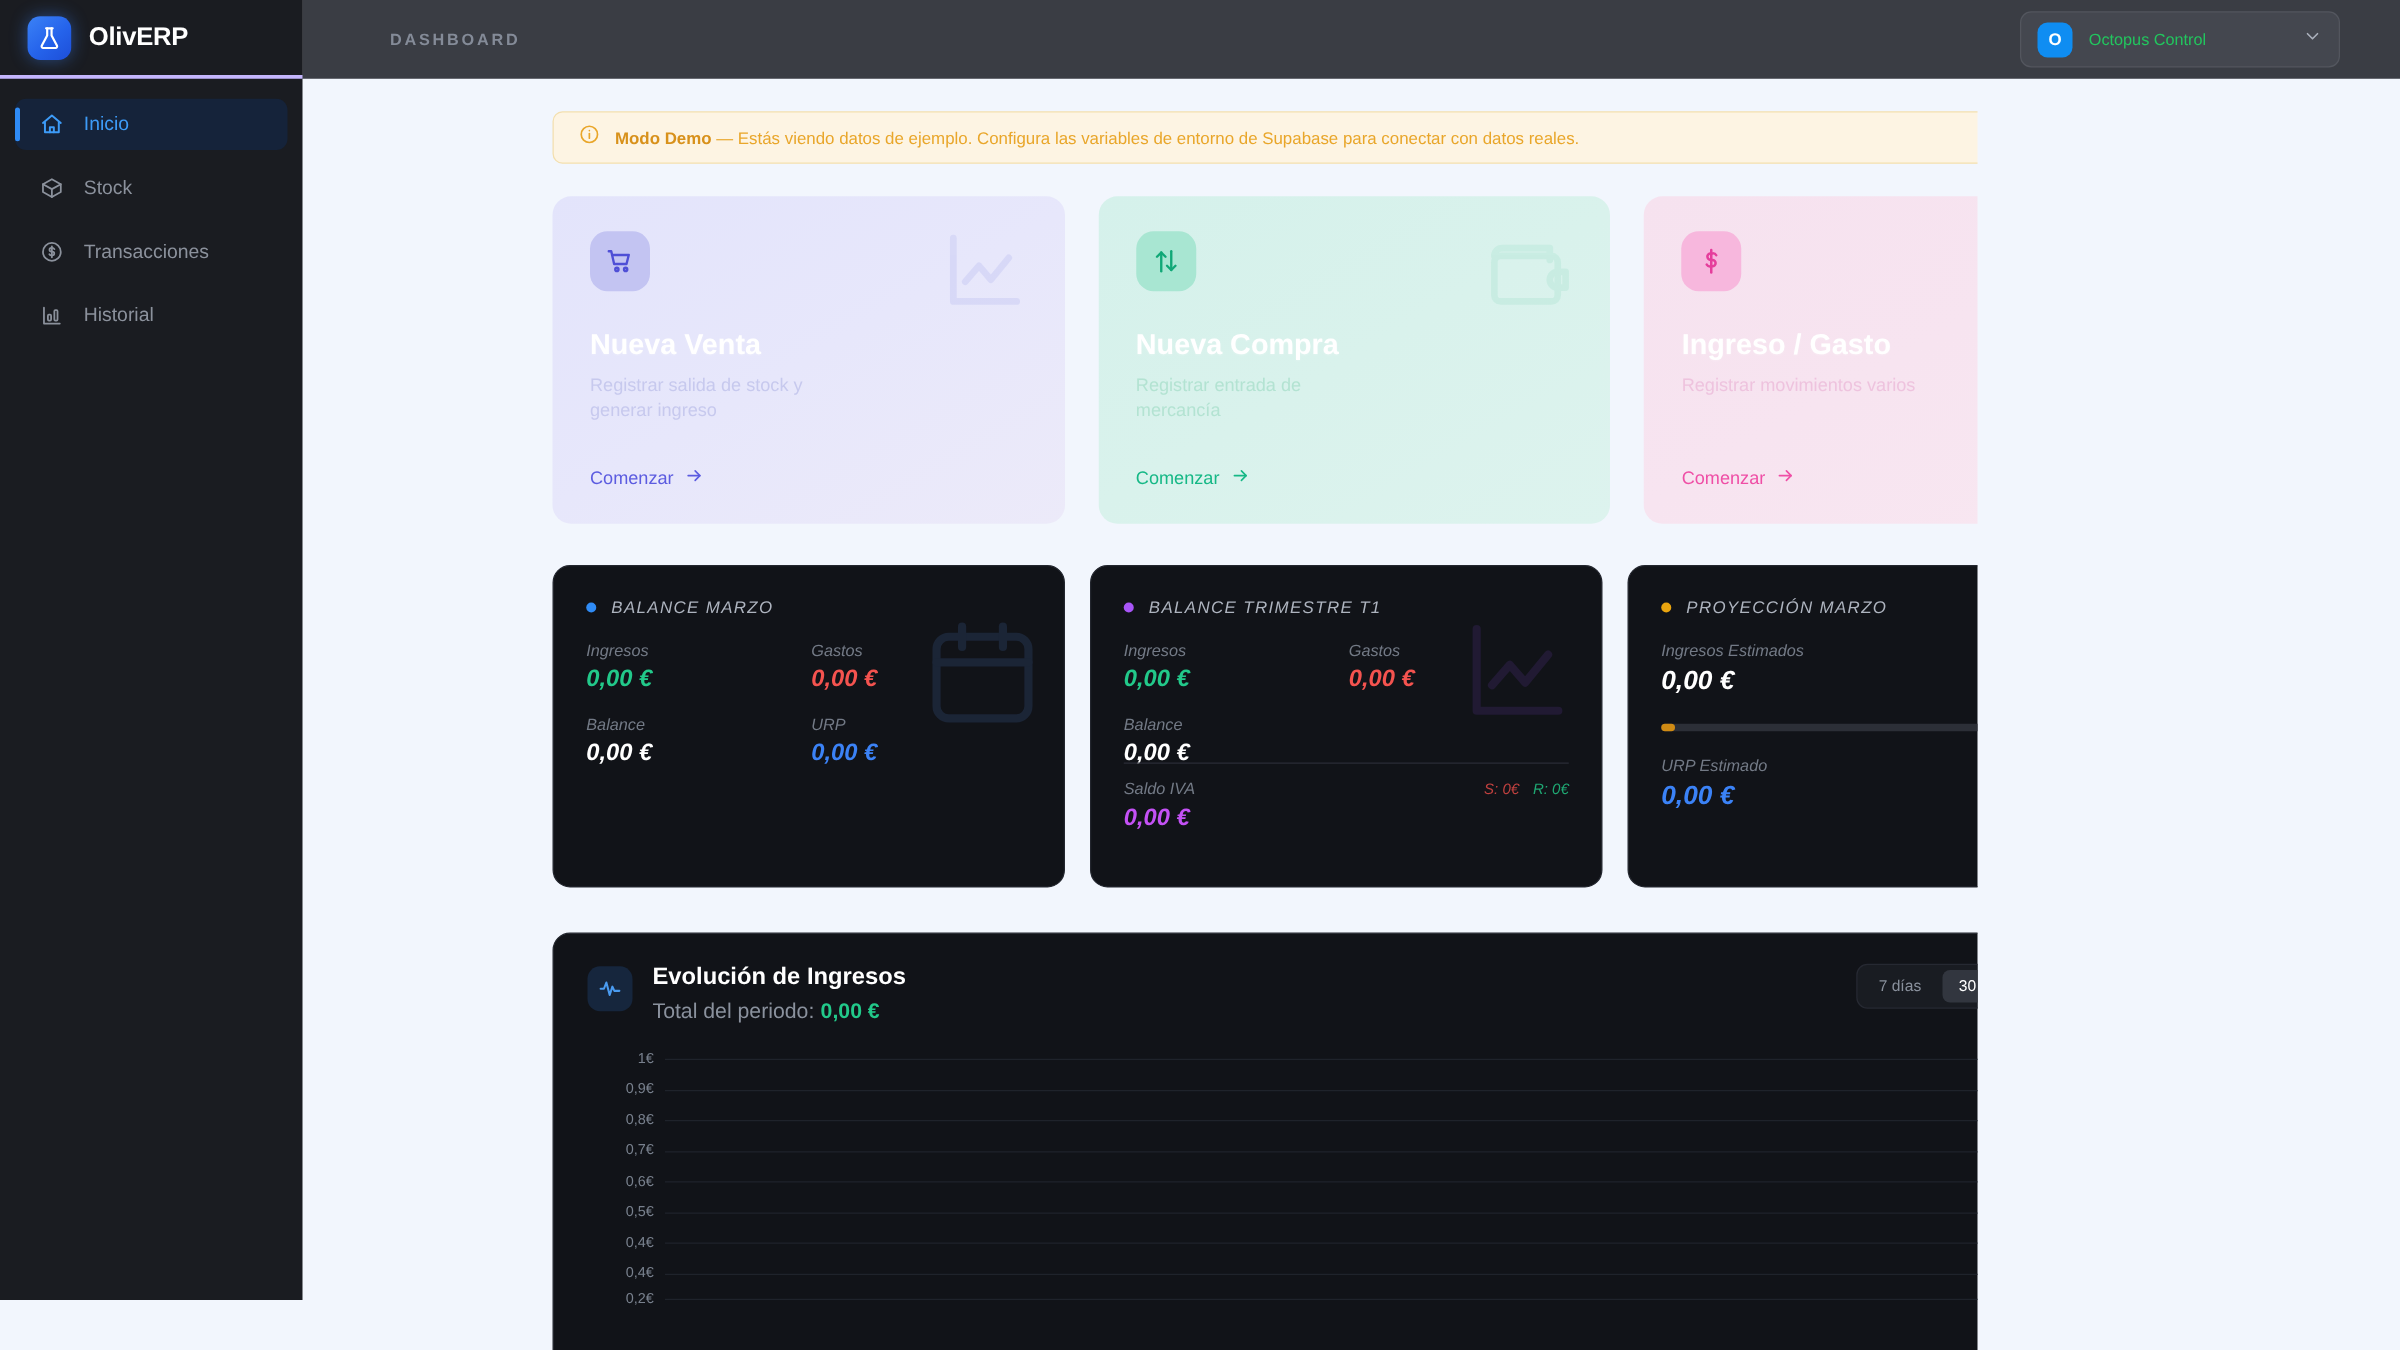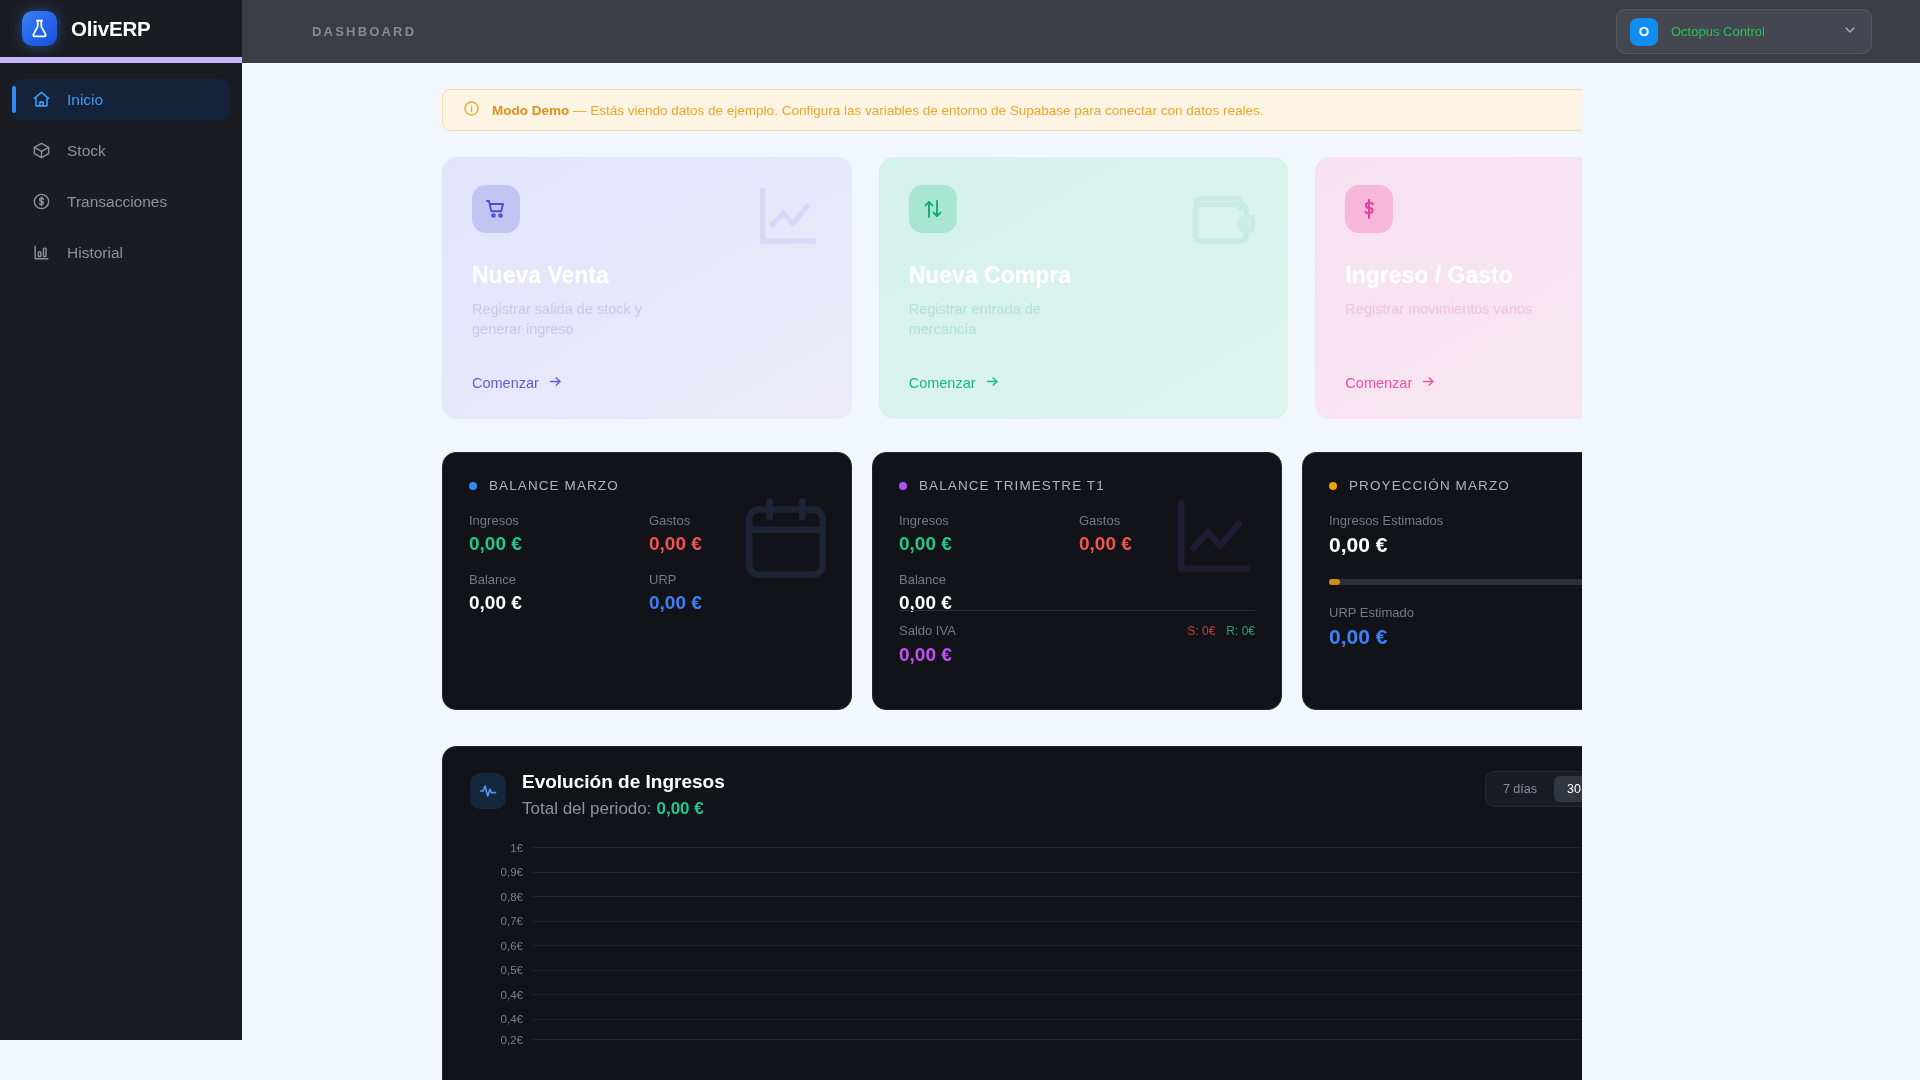--- a/index.html
+++ b/index.html
@@ -31,21 +31,21 @@
     display: flex;
     flex-direction: column;
     z-index: 5;
   }
   .sidebar-brand {
     height: 63px;
     display: flex;
     align-items: center;
     gap: 14px;
     padding-left: 22px;
-    border-bottom: 6px solid #c4b5fd;
+    border-bottom: 3px solid #c4b5fd;
     background: #1a1c21;
   }
   .brand-logo {
     width: 35px; height: 35px;
     border-radius: 10px;
     background: linear-gradient(140deg, #3b82f6 0%, #2563eb 55%, #1d4ed8 100%);
     display: flex; align-items: center; justify-content: center;
     box-shadow: 0 0 14px rgba(59,130,246,.45);
     flex: none;
   }
@@ -230,20 +230,21 @@
     right: 26px; top: 24px;
     z-index: 1;
     opacity: .5;
   }
 
   
   .stat-row {
     display: flex;
     gap: 20px;
     margin-bottom: 36px;
+    font-style: italic;
   }
   .stat-card {
     position: relative;
     width: 410px;
     height: 258px;
     border-radius: 14px;
     background: #111318;
     border: 1px solid #23262e;
     padding: 25px 26px;
     overflow: hidden;

